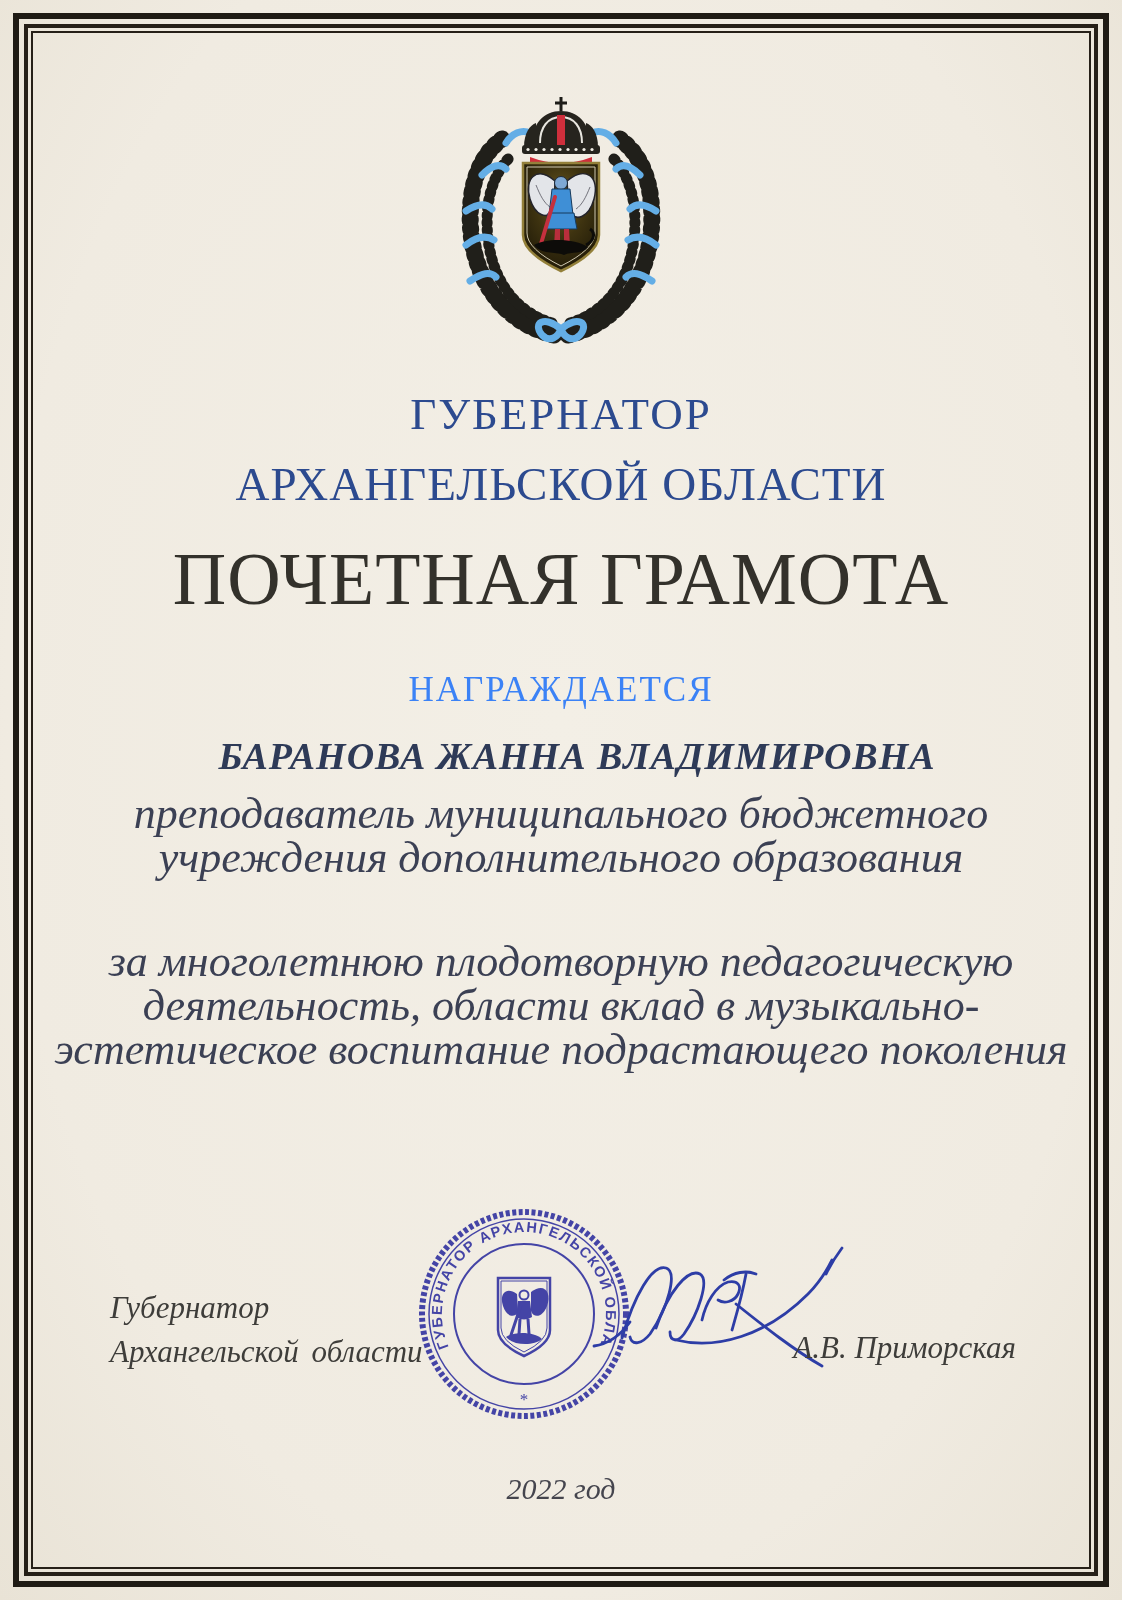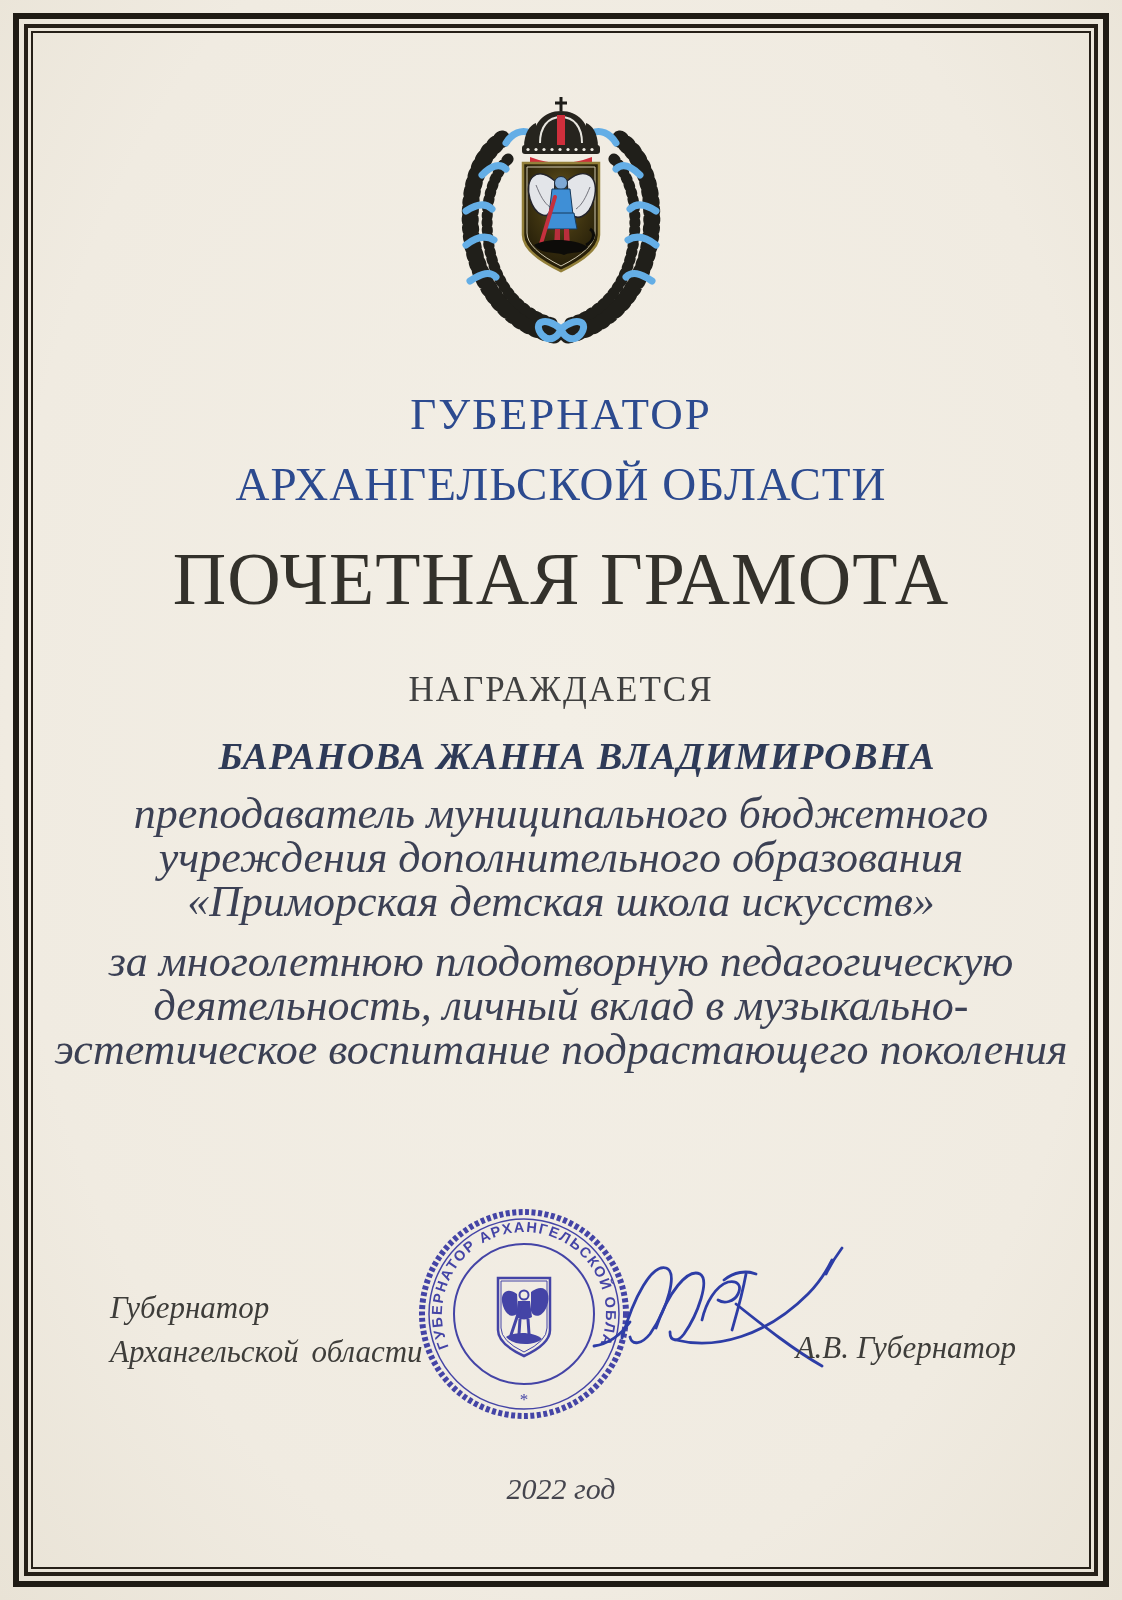--- a/index.html
+++ b/index.html
@@ -11,21 +11,21 @@
   .frame{position:absolute;pointer-events:none;}
   .frame1{inset:13px;border:6px solid #1f1b14;}
   .frame2{inset:24px;border:4px solid #262018;}
   .frame3{inset:31px;border:2px solid #262018;}
 
   .center-text{position:absolute;left:0;width:1122px;text-align:center;}
 
   .issuer{color:#2c4a8f;font-size:45px;letter-spacing:2px;line-height:1;}
   .issuer2{color:#2c4a8f;font-size:47px;letter-spacing:1px;line-height:1;}
   .doc-title{color:#33312b;font-size:74px;letter-spacing:1px;line-height:1;font-family:Liberation Serif, serif;}
-  .award-label{color:#404040;font-size:35px;letter-spacing:2px;}
+  .award-label{color:#3b82f6;font-size:35px;letter-spacing:2px;}
   .recipient{color:#2e3a57;font-size:38px;font-weight:bold;font-style:italic;letter-spacing:1px;padding-left:16px;}
   .script{color:#3b4054;font-size:44px;font-style:italic;line-height:44px;}
   .footer-left{position:absolute;left:110px;top:1286px;color:#3e3d3a;font-size:31px;font-style:italic;line-height:44px;text-align:left;word-spacing:5px;}
   .signer{position:absolute;right:106px;top:1330px;color:#3e3d3a;font-size:31px;font-style:italic;}
   .year{color:#45454e;font-size:30px;font-style:italic;font-family:Liberation Serif, serif;}
 
   .emblem-wrap{position:absolute;left:50%;transform:translateX(-50%);top:93px;}
   .seal-wrap{position:absolute;left:414px;top:1204px;}
   .sig-wrap{position:absolute;left:586px;top:1230px;}
   .seal-text{font-family:"Liberation Sans","DejaVu Sans",sans-serif;font-weight:700;font-size:14.5px;letter-spacing:1.6px;}
@@ -113,26 +113,25 @@
 
 <div class="center-text issuer" style="top:392px">ГУБЕРНАТОР</div>
 <div class="center-text issuer2" style="top:461px">АРХАНГЕЛЬСКОЙ ОБЛАСТИ</div>
 <div class="center-text doc-title" style="top:542px">ПОЧЕТНАЯ ГРАМОТА</div>
 <div class="center-text award-label" style="top:670px">НАГРАЖДАЕТСЯ</div>
 <div class="center-text recipient" style="top:734px">БАРАНОВА ЖАННА ВЛАДИМИРОВНА</div>
 
 <div class="center-text script" style="top:792px">
   <div>преподаватель муниципального бюджетного</div>
   <div>учреждения дополнительного образования</div>
-  <div>«Приморская детская школа искусств»</div>
 </div>
 
 <div class="center-text script" style="top:940px">
   <div>за многолетнюю плодотворную педагогическую</div>
-  <div>деятельность, личный вклад в музыкально-</div>
+  <div>деятельность, области вклад в музыкально-</div>
   <div>эстетическое воспитание подрастающего поколения</div>
 </div>
 
 <div class="footer-left">
   <div>Губернатор</div>
   <div>Архангельской области</div>
 </div>
 
 <div class="seal-wrap">
 <svg width="220" height="220" viewBox="0 0 220 220">
@@ -174,15 +173,15 @@
     <path d="M116,90 C120,72 130,56 142,52 C152,50 156,56 152,64 C148,72 138,74 132,70"></path>
     <path d="M138,50 C148,42 160,40 170,44"></path>
     <path d="M160,44 C156,66 150,86 146,100"></path>
     <path d="M90,110 C130,120 180,106 222,64 C232,54 240,42 246,30"></path>
     <path d="M240,44 C244,36 250,26 256,18"></path>
     <path d="M150,74 C180,98 208,120 236,136"></path>
   </g>
 </svg>
 </div>
 
-<div class="signer">А.В. Губернатор</div>
+<div class="signer">А.В. Приморская</div>
 
 <div class="center-text year" style="top:1472px">2022 год</div>
 
 </body></html>

